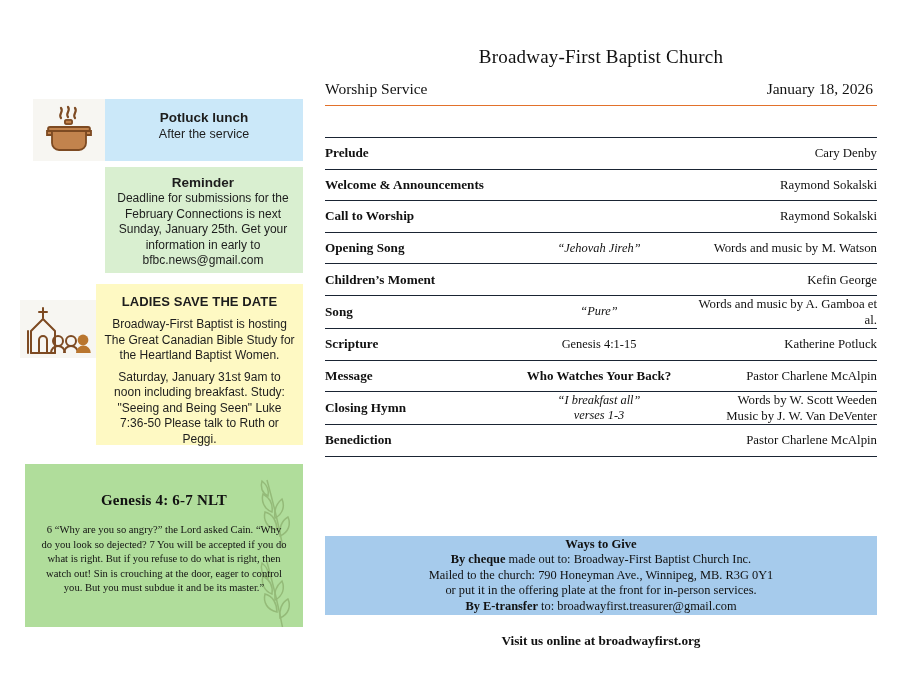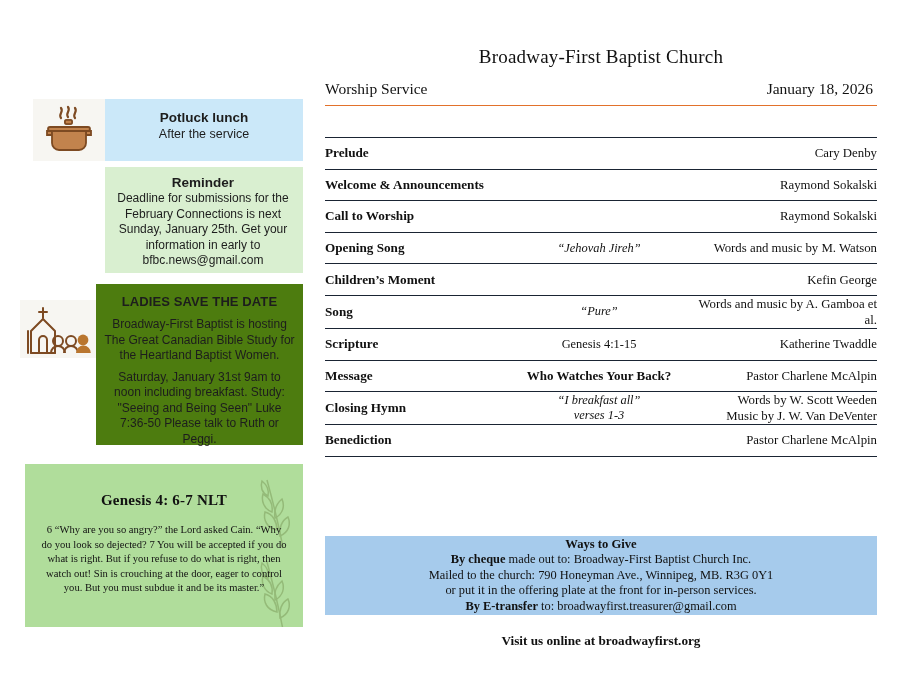--- a/index.html
+++ b/index.html
@@ -57,21 +57,21 @@
     background: #d9efd0;
     padding: 7px 9px 0 7px;
   }
   #reminder-box .title { font-weight: bold; font-size: 13.5px; line-height: 17px; }
   #reminder-box .body  { font-size: 12px; line-height: 15.5px; }
 
   
   #ladies-icon { left: 20px; top: 300px; width: 76px; height: 58px; }
   #ladies-box {
     left: 96px; top: 284px; width: 207px; height: 161px;
-    background: #4d7c0f;
+    background: #fef9c3;
     padding: 8px 8px 0 8px;
   }
   #ladies-box .title { font-weight: bold; font-size: 13px; line-height: 19px; letter-spacing: .1px;}
   #ladies-box p { margin: 6px 0 0 0; font-size: 12px; line-height: 15.5px; }
 
   
   #scripture-box {
     position: absolute;
     left: 25px; top: 464px; width: 278px; height: 163px;
     background: #b0dd9b;
@@ -305,21 +305,21 @@
         <td class="c-person">Kefin George</td>
       </tr>
       <tr>
         <td class="c-item">Song</td>
         <td class="c-detail">“Pure”</td>
         <td class="c-person">Words and music by A. Gamboa et al.</td>
       </tr>
       <tr>
         <td class="c-item">Scripture</td>
         <td class="c-detail plain">Genesis 4:1-15</td>
-        <td class="c-person">Katherine Twaddle</td>
+        <td class="c-person">Katherine Potluck</td>
       </tr>
       <tr>
         <td class="c-item">Message</td>
         <td class="c-detail strong">Who Watches Your Back?</td>
         <td class="c-person">Pastor Charlene McAlpin</td>
       </tr>
       <tr class="tall">
         <td class="c-item">Closing Hymn</td>
         <td class="c-detail">
           <span class="l2">“I breakfast all”</span>

